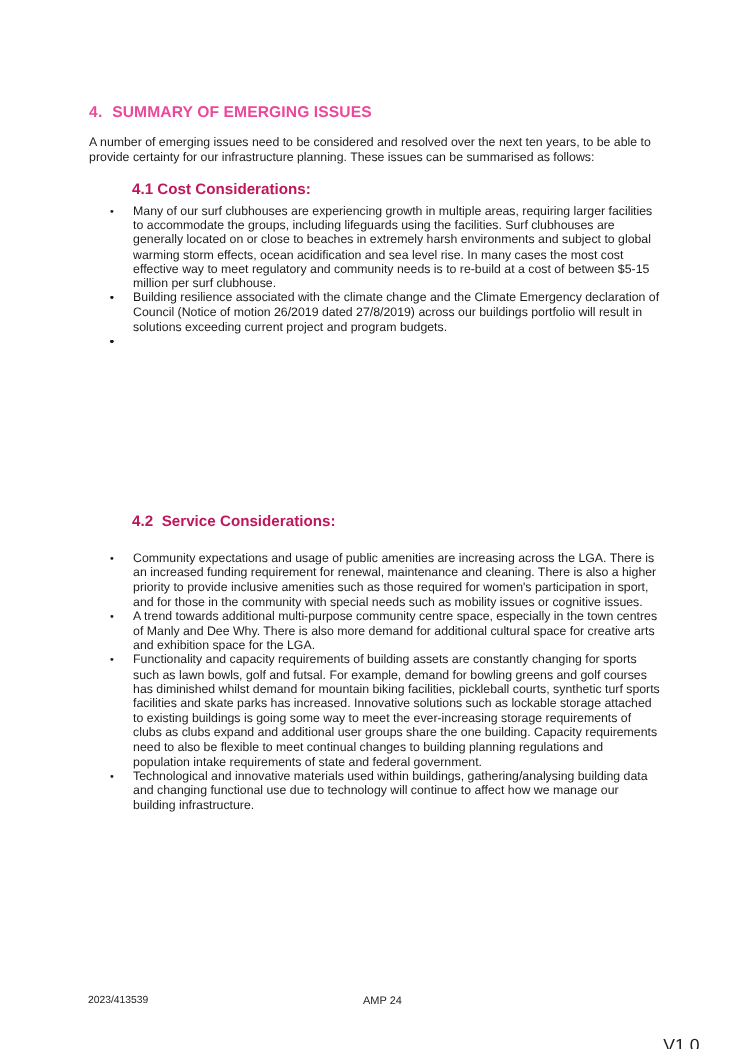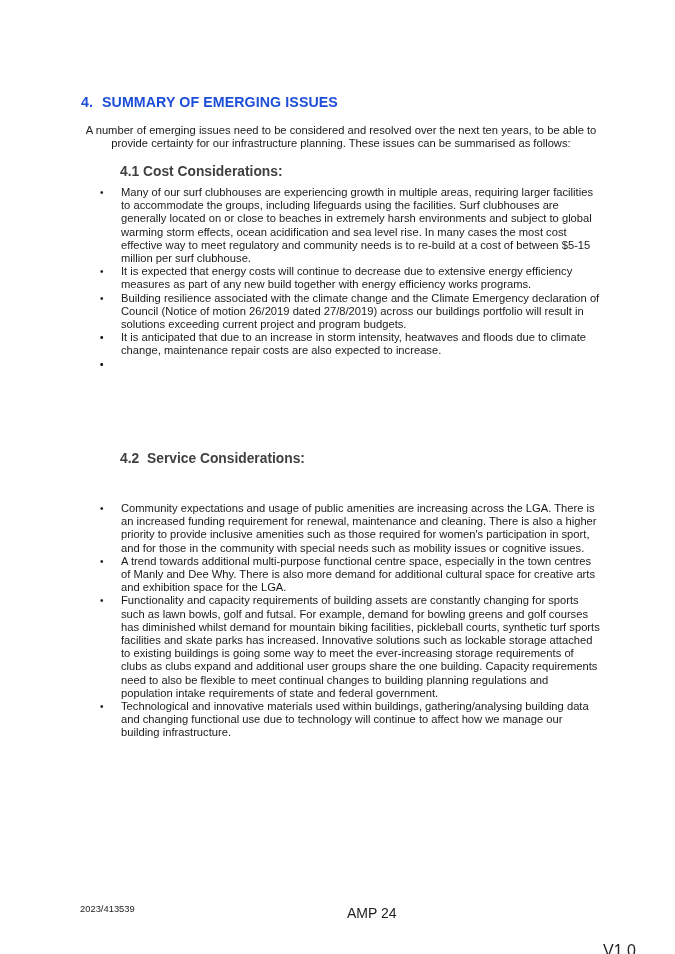--- a/index.html
+++ b/index.html
@@ -3,86 +3,86 @@
   <meta charset="utf-8">
   <style>
     html, body { margin: 0; padding: 0; background: #ffffff; }
     body {
       width: 675px; height: 954px; position: relative; overflow: hidden;
       font-family: "Liberation Sans", sans-serif; color: #1a1a1a;
     }
     .page { position: absolute; left: 0; top: 0; width: 675px; height: 954px; }
     .h1 {
       position: absolute; left: 81px; top: 94px;
-      font-size: 14.2px; font-weight: bold; letter-spacing: 0.1px; color: #1d4ed8;
+      font-size: 14.2px; font-weight: bold; letter-spacing: 0.1px; color: #ec4899;
     }
     .h1 .num { display: inline-block; width: 21px; }
     .intro {
       position: absolute; left: 81px; top: 124px; width: 520px;
-      font-size: 11.2px; line-height: 13.2px; text-align: center;
+      font-size: 11.2px; line-height: 13.2px;
     }
     .h2 {
       position: absolute; left: 120px;
-      font-size: 13.8px; font-weight: bold; color: #404040;
+      font-size: 13.8px; font-weight: bold; color: #be185d;
     }
     .h2 .num { display: inline-block; }
     .h2-1 { top: 164px; }
     .h2-1 .num { width: 23px; }
-    .h2-2 { top: 451px; }
+    .h2-2 { top: 466px; }
     .h2-2 .num { width: 27px; }
     ul.bullets {
       position: absolute; left: 100px; width: 500px;
       margin: 0; padding: 0; list-style: none;
       font-size: 11.2px; line-height: 13.2px;
     }
     ul.list-1 { top: 186px; }
     ul.list-2 { top: 502px; }
     ul.bullets li { position: relative; padding-left: 21px; }
     ul.bullets li .bullet {
       position: absolute; left: 0; top: 0; width: 10px; font-size: 10px;
     }
     .footer {
       position: absolute; top: 903px; font-size: 9.4px; color: #222;
     }
     .footer-left { left: 80px; }
-    .footer-center { left: 330px; top: 905px; font-size: 14px; margin-left: 17px; }
+    .footer-center { left: 330px; top: 905px; font-size: 10px; }
     .footer-right { left: 603px; top: 942px; font-size: 16px; text-align: center; }
   </style>
 </head>
 <body>
 
 <div class="page">
 
   <div class="h1">
     <span class="num">4.</span><span>SUMMARY OF EMERGING ISSUES</span>
   </div>
 
   <div class="intro">A number of emerging issues need to be considered and resolved over the next ten years, to be able to provide certainty for our infrastructure planning. These issues can be summarised as follows:</div>
 
   <div class="h2 h2-1">
     <span class="num">4.1</span><span>Cost Considerations:</span>
   </div>
 
   <ul class="bullets list-1">
     <li><span class="bullet">•</span><span>Many of our surf clubhouses are experiencing growth in multiple areas, requiring larger facilities to accommodate the groups, including lifeguards using the facilities. Surf clubhouses are generally located on or close to beaches in extremely harsh environments and subject to global warming storm effects, ocean acidification and sea level rise. In many cases the most cost effective way to meet regulatory and community needs is to re-build at a cost of between $5-15 million per surf clubhouse.</span></li>
-    <li><span class="bullet">•</span><span>It is expected that energy costs will continue to decrease due to extensive energy efficiency measures as part of any new build together with energy efficiency works programs.</span></li>
+    <li><span class="bullet">•</span></li>
     <li><span class="bullet">•</span><span>Building resilience associated with the climate change and the Climate Emergency declaration of Council (Notice of motion 26/2019 dated 27/8/2019) across our buildings portfolio will result in solutions exceeding current project and program budgets.</span></li>
     <li><span class="bullet">•</span></li>
-    <li><span class="bullet">•</span><span>It is anticipated that due to an increase in storm intensity, heatwaves and floods due to climate change, maintenance repair costs are also expected to increase.</span></li>
+    <li><span class="bullet">•</span></li>
     <li><span class="bullet">•</span></li>
     <li><span class="bullet">•</span></li>
   </ul>
 
   <div class="h2 h2-2">
     <span class="num">4.2</span><span>Service Considerations:</span>
   </div>
 
   <ul class="bullets list-2">
     <li><span class="bullet">•</span><span>Community expectations and usage of public amenities are increasing across the LGA. There is an increased funding requirement for renewal, maintenance and cleaning. There is also a higher priority to provide inclusive amenities such as those required for women's participation in sport, and for those in the community with special needs such as mobility issues or cognitive issues.</span></li>
-    <li><span class="bullet">•</span><span>A trend towards additional multi-purpose functional centre space, especially in the town centres of Manly and Dee Why. There is also more demand for additional cultural space for creative arts and exhibition space for the LGA.</span></li>
+    <li><span class="bullet">•</span><span>A trend towards additional multi-purpose community centre space, especially in the town centres of Manly and Dee Why. There is also more demand for additional cultural space for creative arts and exhibition space for the LGA.</span></li>
     <li><span class="bullet">•</span><span>Functionality and capacity requirements of building assets are constantly changing for sports such as lawn bowls, golf and futsal. For example, demand for bowling greens and golf courses has diminished whilst demand for mountain biking facilities, pickleball courts, synthetic turf sports facilities and skate parks has increased. Innovative solutions such as lockable storage attached to existing buildings is going some way to meet the ever-increasing storage requirements of clubs as clubs expand and additional user groups share the one building. Capacity requirements need to also be flexible to meet continual changes to building planning regulations and population intake requirements of state and federal government.</span></li>
     <li><span class="bullet">•</span><span>Technological and innovative materials used within buildings, gathering/analysing building data and changing functional use due to technology will continue to affect how we manage our building infrastructure.</span></li>
   </ul>
 
   <div class="footer footer-left">2023/413539</div>
   <div class="footer footer-center">AMP 24</div>
   <div class="footer footer-right">V1.0</div>
 
 </div>
 

